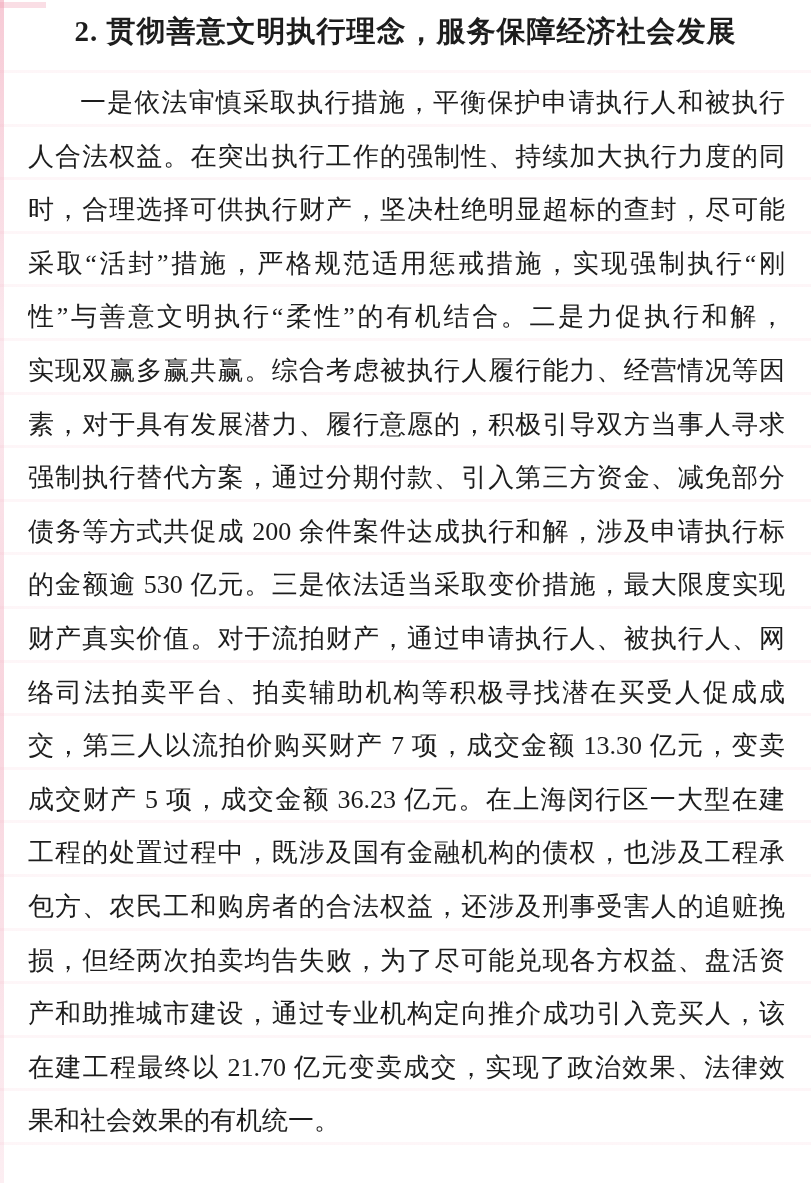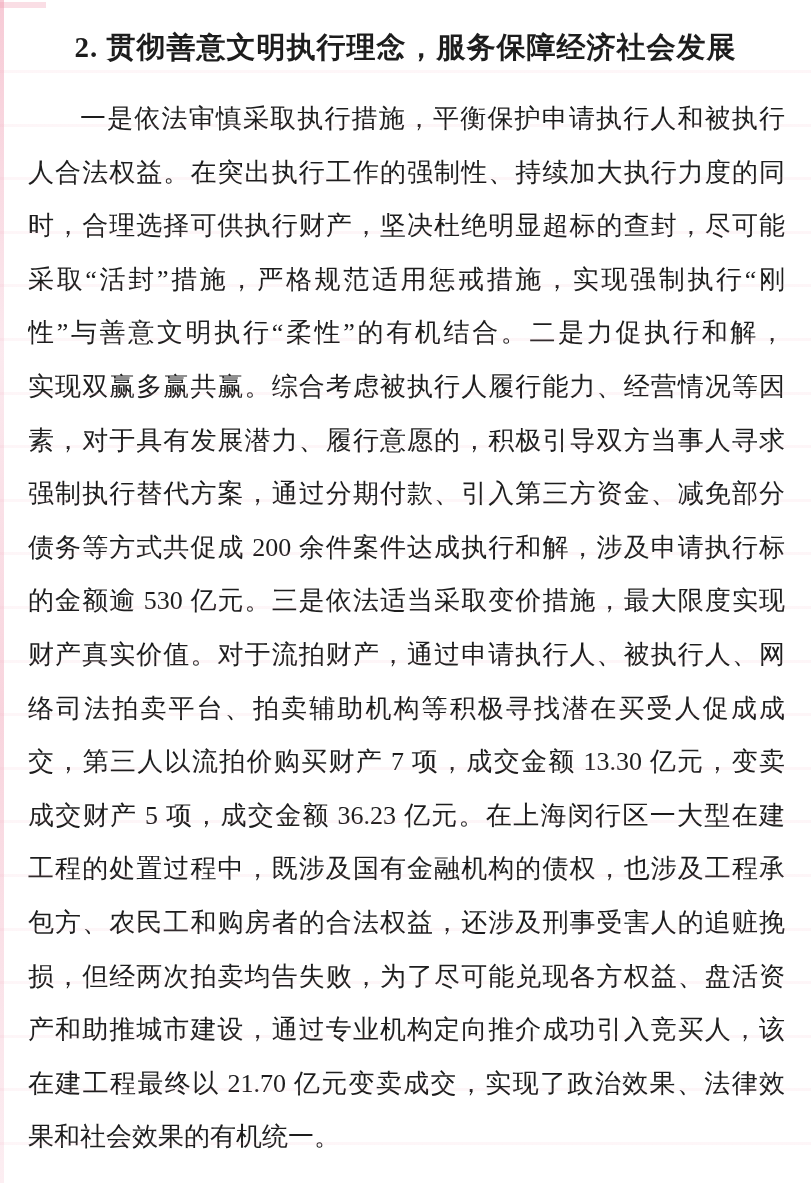--- a/index.html
+++ b/index.html
@@ -38,21 +38,21 @@
     pointer-events: none;
   }
   .scan-streak-top {
     position: absolute;
     left: 0; top: 2px;
     width: 46px; height: 6px;
     background: rgba(240,160,180,0.35);
     pointer-events: none;
   }
   .heading {
-    margin-top: 24px;
+    margin-top: 8px;
     text-align: center;
     font-size: 29px;
     font-weight: bold;
     line-height: 46px;
     letter-spacing: 1px;
   }
   .body-text {
     margin: 22px 26px 0 28px;
     font-size: 26px;
   }

